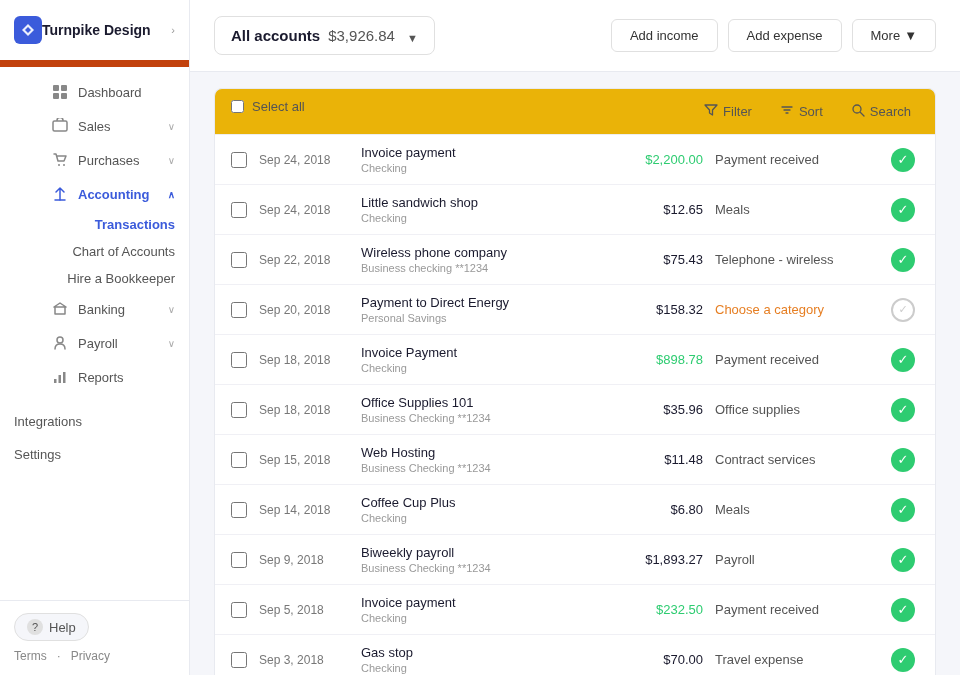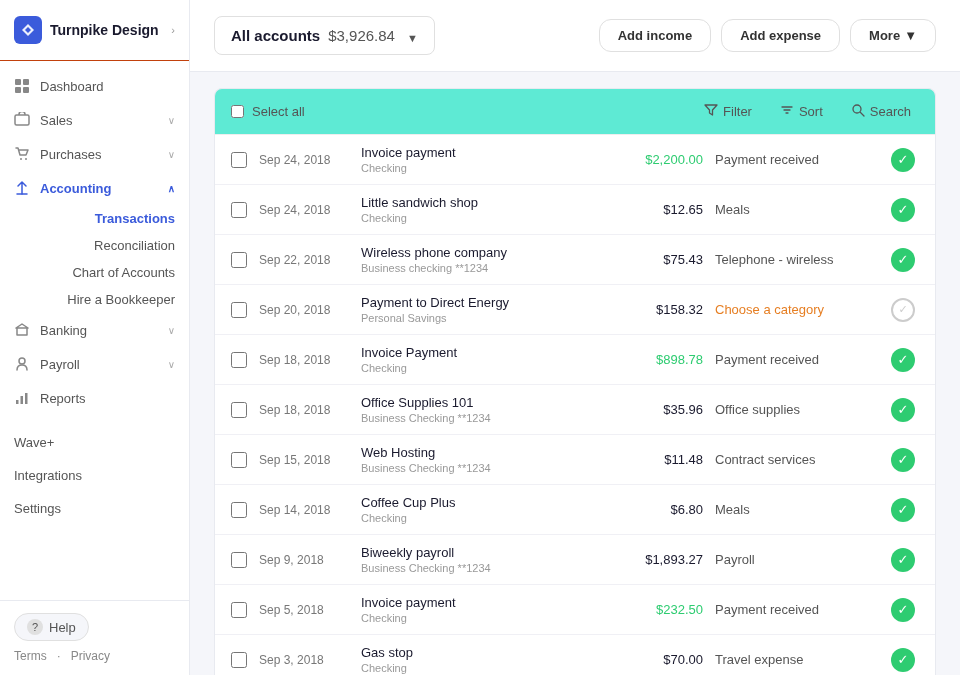--- a/index.html
+++ b/index.html
@@ -1,53 +1,53 @@
 <!DOCTYPE html>
 <html><head>
   <meta charset="utf-8">
   <style>
     * { box-sizing: border-box; margin: 0; padding: 0; }
     body { font-family: -apple-system, BlinkMacSystemFont, 'Segoe UI', sans-serif; font-size: 13px; background: #f5f6fa; display: flex; height: 675px; overflow: hidden; }
 
     
     .sidebar { width: 190px; background: #fff; border-right: 1px solid #e8eaf0; display: flex; flex-direction: column; height: 100%; }
-    .sidebar-header { padding: 16px 14px; display: flex; align-items: center; gap: 8px; border-bottom: 1px solid #c2410c; }
+    .sidebar-header { padding: 16px 14px; display: flex; align-items: center; border-bottom: 7px solid #c2410c; }
     .sidebar-logo { width: 28px; height: 28px; background: #3b5bdb; border-radius: 6px; display: flex; align-items: center; justify-content: center; }
     .sidebar-logo svg { width: 18px; height: 18px; }
     .sidebar-title { font-weight: 600; font-size: 14px; color: #1a1a2e; }
     .sidebar-chevron { margin-left: auto; color: #999; font-size: 11px; }
 
     .sidebar-nav { flex: 1; overflow-y: auto; padding: 8px 0; }
-    .nav-item { display: flex; align-items: center; gap: 10px; padding: 9px 14px; cursor: pointer; color: #555; font-size: 13px; text-decoration: none; }
+    .nav-item { display: flex; align-items: center; gap: 10px; padding: 9px 14px; cursor: pointer; color: #555; font-size: 13px; text-decoration: none; margin-left: 38px; }
     .nav-item.active { color: #3b5bdb; font-weight: 600; }
     .nav-item .icon { width: 16px; height: 16px; display: flex; align-items: center; justify-content: center; flex-shrink: 0; }
     .nav-item .chevron { margin-left: auto; font-size: 10px; color: #aaa; }
 
     .nav-sub { padding-left: 40px; text-align: right; }
     .nav-sub-item { display: block; padding: 6px 14px 6px 0; color: #555; font-size: 13px; cursor: pointer; }
     .nav-sub-item.active { color: #3b5bdb; font-weight: 600; }
 
     .sidebar-footer { padding: 12px 14px; border-top: 1px solid #e8eaf0; }
     .sidebar-footer-links { display: flex; gap: 10px; font-size: 12px; color: #888; margin-top: 8px; }
     .help-btn { display: flex; align-items: center; gap: 6px; background: #f5f6fa; border: 1px solid #e0e0e0; border-radius: 20px; padding: 5px 12px; font-size: 13px; color: #555; cursor: pointer; width: fit-content; }
 
     
     .main { flex: 1; display: flex; flex-direction: column; height: 100%; overflow: hidden; }
     .main-header { background: #fff; padding: 16px 24px; display: flex; align-items: center; gap: 12px; border-bottom: 1px solid #e8eaf0; }
     .account-selector { display: flex; align-items: flex-end; gap: 8px; background: #fff; border: 1px solid #e0e0e0; border-radius: 8px; padding: 10px 16px; cursor: pointer; }
     .account-selector-name { font-size: 15px; font-weight: 600; color: #1a1a2e; }
     .account-selector-amount { font-size: 15px; color: #555; }
     .account-selector-chevron { color: #555; font-size: 11px; margin-left: 4px; }
     .header-actions { margin-left: auto; display: flex; gap: 10px; }
-    .btn { padding: 8px 18px; border-radius: 12px; font-size: 13px; cursor: pointer; font-weight: 700; border: 1px solid #e0e0e0; background: #fff; color: #333; }
+    .btn { padding: 8px 18px; border-radius: 6px; font-size: 13px; cursor: pointer; font-weight: 400; border: 1px solid #e0e0e0; background: #fff; color: #333; }
     .btn-more { display: flex; align-items: center; gap: 4px; }
 
     
     .table-container { flex: 1; overflow-y: auto; padding: 16px 24px; }
-    .table-toolbar { display: flex; align-items: center; background: #5eead4; border: 1px solid #e8eaf0; border-radius: 8px 8px 0 0; padding: 10px 16px; gap: 8px; border-bottom: 1px solid #eee; }
+    .table-toolbar { display: flex; align-items: flex-start; background: #eab308; border: 1px solid #e8eaf0; border-radius: 8px 8px 0 0; padding: 10px 16px; gap: 8px; border-bottom: 1px solid #eee; }
     .select-all-cb { display: flex; align-items: center; gap: 8px; color: #555; font-size: 13px; }
     .toolbar-actions { margin-left: auto; display: flex; gap: 12px; align-items: center; }
     .toolbar-btn { display: flex; align-items: center; gap: 5px; color: #555; font-size: 13px; cursor: pointer; padding: 4px 8px; border-radius: 4px; }
 
     .transactions-table { background: #fff; border: 1px solid #e8eaf0; border-top: none; border-radius: 0 0 8px 8px; overflow: hidden; }
     .transaction-row { display: flex; align-items: center; padding: 10px 16px; border-bottom: 1px solid #f0f0f5; gap: 12px; }
     .transaction-row:last-child { border-bottom: none; }
     .tr-checkbox { width: 16px; height: 16px; flex-shrink: 0; }
     .tr-date { width: 90px; color: #777; font-size: 12px; flex-shrink: 0; }
     .tr-details { flex: 1; }
@@ -117,21 +117,20 @@
         <svg width="16" height="16" viewBox="0 0 16 16" fill="none">
             <path d="M8 2v12M4 6l4-4 4 4" stroke="#3b5bdb" stroke-width="1.5" stroke-linecap="round" stroke-linejoin="round"></path>
             <path d="M3 14h10" stroke="#3b5bdb" stroke-width="1.5" stroke-linecap="round"></path>
           </svg>
       </span>
       <span style="color:#3b5bdb;font-weight:600;">Accounting</span>
       <span class="chevron" style="color:#3b5bdb;">∧</span>
     </div>
     <div class="nav-sub">
       <div class="nav-sub-item active">Transactions</div>
-      <div class="nav-sub-item">Reconciliation</div>
       <div class="nav-sub-item">Chart of Accounts</div>
       <div class="nav-sub-item">Hire a Bookkeeper</div>
     </div>
     <div class="nav-item">
       <span class="icon">
         <svg width="16" height="16" viewBox="0 0 16 16" fill="none">
             <path d="M2 6h12M2 6L8 2l6 4M3 6v7h10V6" stroke="#888" stroke-width="1.5" stroke-linecap="round" stroke-linejoin="round"></path>
           </svg>
       </span>
       <span>Banking</span>
@@ -152,21 +151,20 @@
         <svg width="16" height="16" viewBox="0 0 16 16" fill="none">
             <rect x="2" y="10" width="2.5" height="4" fill="#888"></rect>
             <rect x="6.5" y="6" width="2.5" height="8" fill="#888"></rect>
             <rect x="11" y="3" width="2.5" height="11" fill="#888"></rect>
           </svg>
       </span>
       <span>Reports</span>
     </div>
 
     <div style="padding: 14px 14px 4px; display:flex; flex-direction:column; gap:6px;">
-      <span class="nav-sub-item">Wave+</span>
       <span class="nav-sub-item">Integrations</span>
       <span class="nav-sub-item">Settings</span>
     </div>
   </nav>
 
   <div class="sidebar-footer">
     <div class="help-btn">
       <span style="width:16px;height:16px;background:#e0e0e0;border-radius:50%;display:flex;align-items:center;justify-content:center;font-size:11px;color:#555;">?</span>
       <span>Help</span>
     </div>

